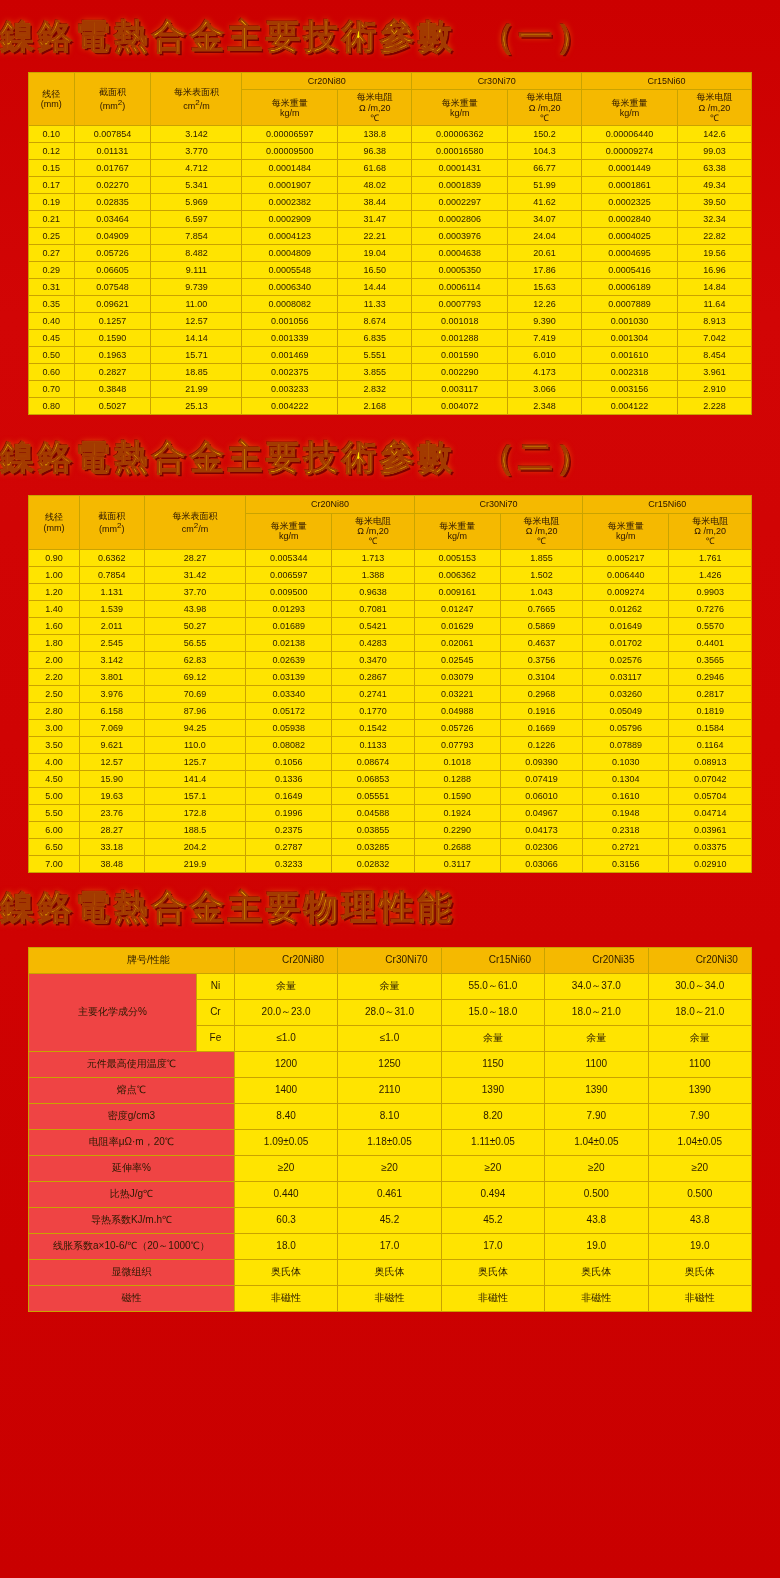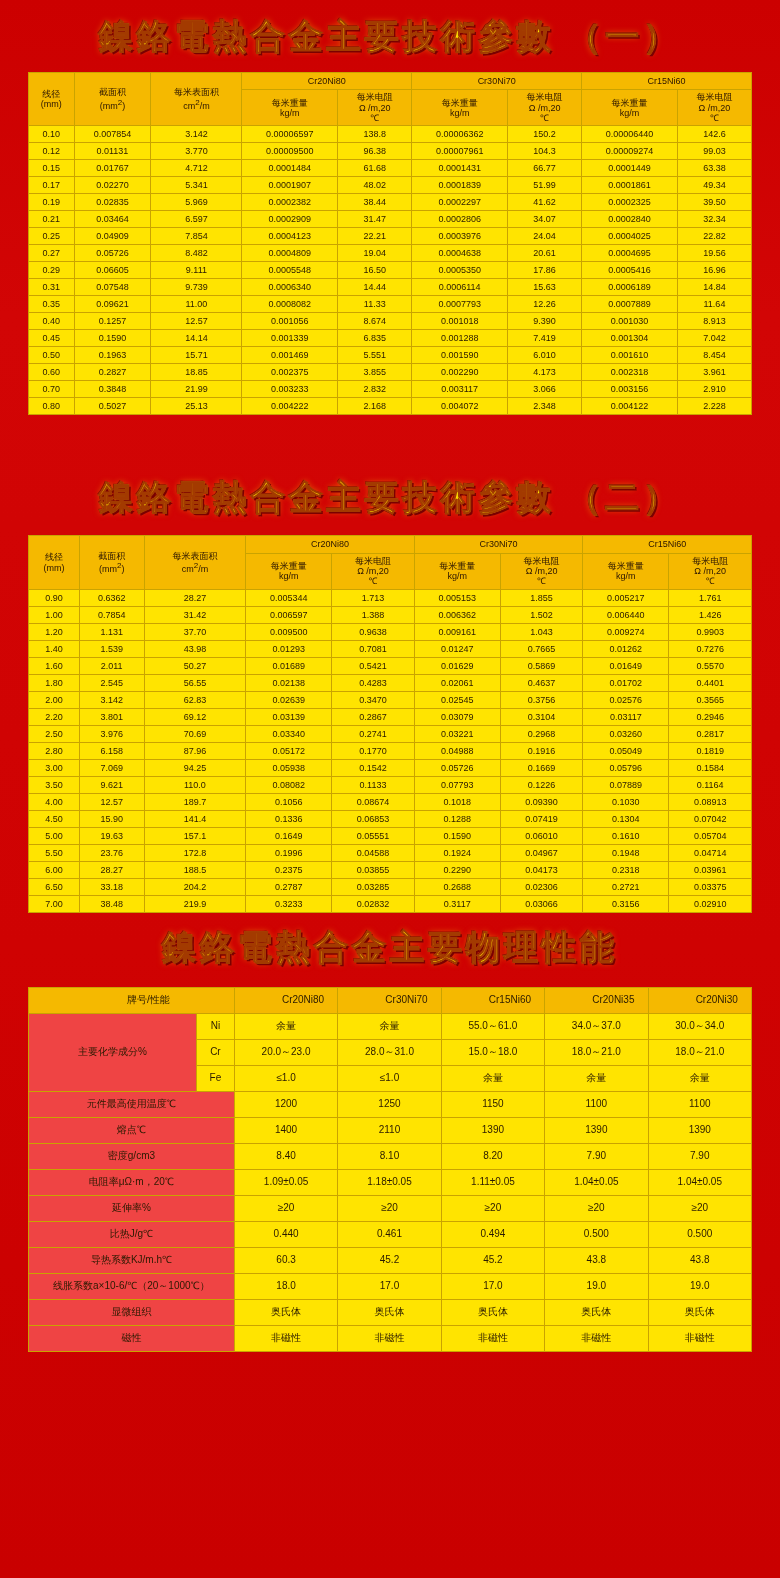--- a/index.html
+++ b/index.html
@@ -10,30 +10,30 @@
     font-family: "Liberation Sans", sans-serif;
     color: #000;
   }
   .page {
     width: 780px;
     min-height: 1578px;
     background: linear-gradient(to bottom, #cc0000 0%, #d20505 20%, #cf0202 60%, #c90000 100%);
     padding: 0 0 14px 0;
   }
   .title {
-    text-align: center;
-    font-family: Liberation Serif, serif;
+    text-align: left;
+    font-family: Liberation Mono, monospace;
     font-weight: bold;
     color: #ffe400;
     letter-spacing: 4px;
     text-shadow: 2px 2px 0 #7a0000, -1px -1px 0 #8a0b00, 0 0 6px rgba(255,220,0,.5);
     -webkit-text-stroke: 1px #a33a00;
   }
   .title-1 { font-size: 34px; padding: 14px 0 12px 0; }
-  .title-2 { font-size: 34px; padding: 20px 0 14px 0; margin-top: 40px; }
+  .title-2 { font-size: 34px; padding: 20px 0 14px 0; }
   .title-3 { font-size: 34px; padding: 12px 0 16px 0; color: #ffdf00; }
 
   .tbl-wrap { padding: 0 28px; }
   table.data {
     width: 100%;
     border-collapse: collapse;
     background: #ffe400;
     border: 1px solid #8a6a00;
     font-size: 9px;
   }
@@ -121,21 +121,21 @@
             <td>150.2</td>
             <td>0.00006440</td>
             <td>142.6</td>
           </tr>
           <tr>
             <td>0.12</td>
             <td>0.01131</td>
             <td>3.770</td>
             <td>0.00009500</td>
             <td>96.38</td>
-            <td>0.00007961</td>
+            <td>0.00016580</td>
             <td>104.3</td>
             <td>0.00009274</td>
             <td>99.03</td>
           </tr>
           <tr>
             <td>0.15</td>
             <td>0.01767</td>
             <td>4.712</td>
             <td>0.0001484</td>
             <td>61.68</td>
@@ -453,21 +453,21 @@
             <td>0.08082</td>
             <td>0.1133</td>
             <td>0.07793</td>
             <td>0.1226</td>
             <td>0.07889</td>
             <td>0.1164</td>
           </tr>
           <tr>
             <td>4.00</td>
             <td>12.57</td>
-            <td>189.7</td>
+            <td>125.7</td>
             <td>0.1056</td>
             <td>0.08674</td>
             <td>0.1018</td>
             <td>0.09390</td>
             <td>0.1030</td>
             <td>0.08913</td>
           </tr>
           <tr>
             <td>4.50</td>
             <td>15.90</td>

